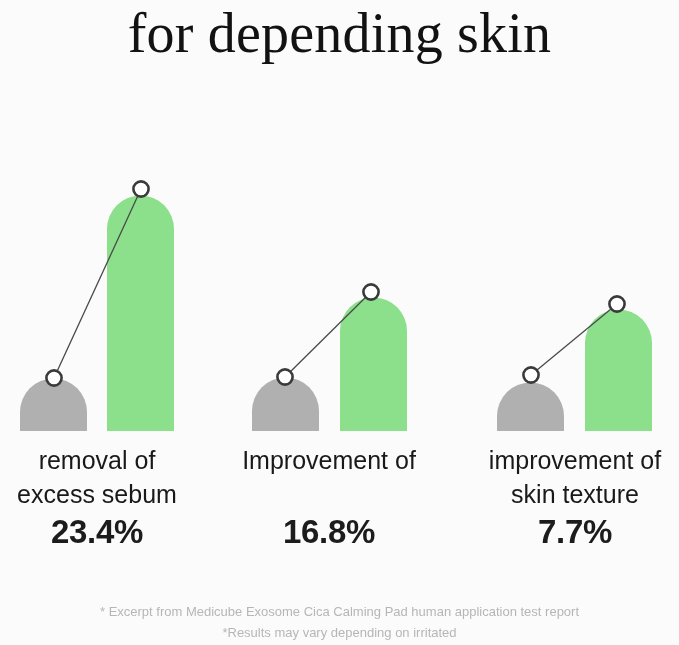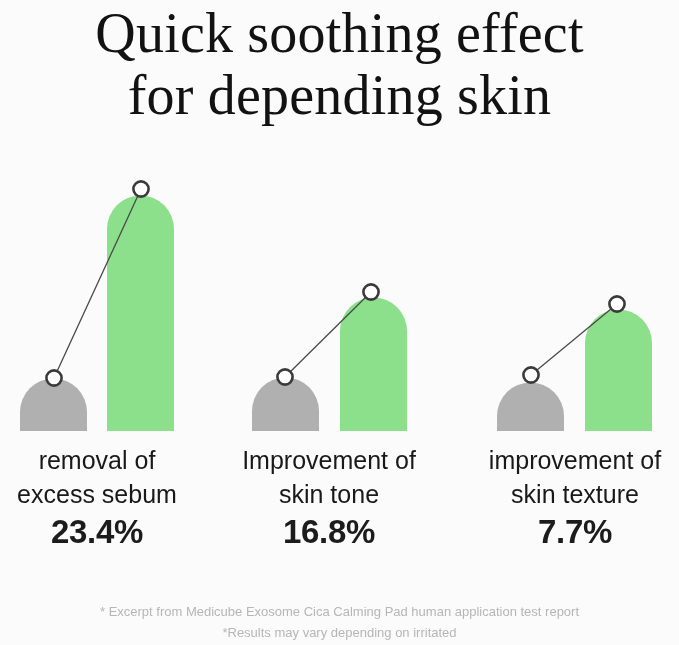--- a/index.html
+++ b/index.html
@@ -83,21 +83,20 @@
     font-weight: 400;
     white-space: nowrap;
   }
 </style>
 </head>
 <body>
 
 <div id="page">
 
   <div class="title-block">
-    <div class="title-line">Quick soothing effect</div>
     <div class="title-line">for depending skin</div>
   </div>
 
   <div class="chart">
     <svg class="chart-svg" width="679" height="645" viewBox="0 0 679 645">
 
       <path fill="#b0b0b0" d="M20,431 L20,412 A33.5,33.5 0 0 1 87,412 L87,431 Z"></path>
       <path fill="#8ce08c" d="M107,431 L107,229 A33.5,33.5 0 0 1 174,229 L174,431 Z"></path>
       <line x1="54" y1="378" x2="141" y2="189" stroke="#4a4a4a" stroke-width="1.3"></line>
       <circle cx="54" cy="378" r="7.6" fill="#ffffff" stroke="#3a3a3a" stroke-width="2.6"></circle>
@@ -118,21 +117,20 @@
   </div>
 
   <div class="group-label" style="left:-33px; top:443px; width:260px;">
     <div>removal of</div>
     <div>excess sebum</div>
   </div>
   <div class="group-value" style="left:-33px; top:512px; width:260px;">23.4%</div>
 
   <div class="group-label" style="left:199px; top:443px; width:260px;">
     <div>Improvement of</div>
-    <div>skin tone</div>
   </div>
   <div class="group-value" style="left:199px; top:512px; width:260px;">16.8%</div>
 
   <div class="group-label" style="left:445px; top:443px; width:260px;">
     <div>improvement of</div>
     <div>skin texture</div>
   </div>
   <div class="group-value" style="left:445px; top:512px; width:260px;">7.7%</div>
 
   <div class="footnotes">

